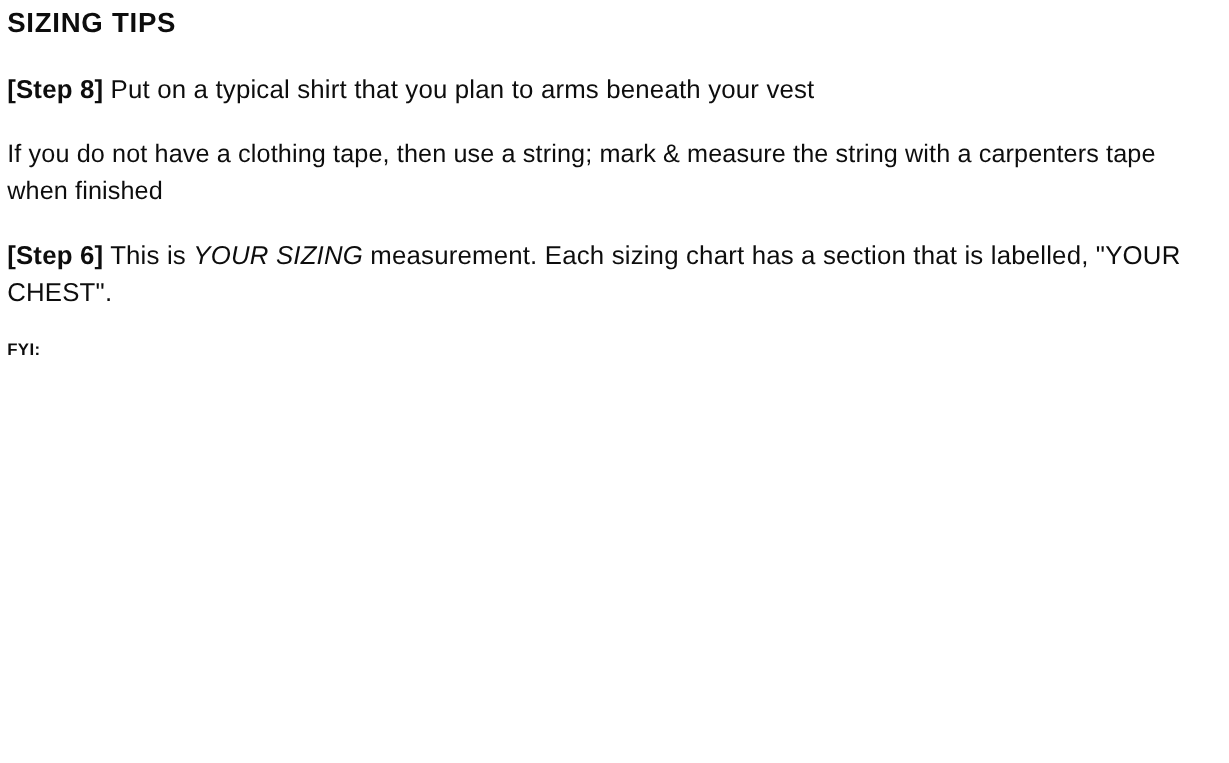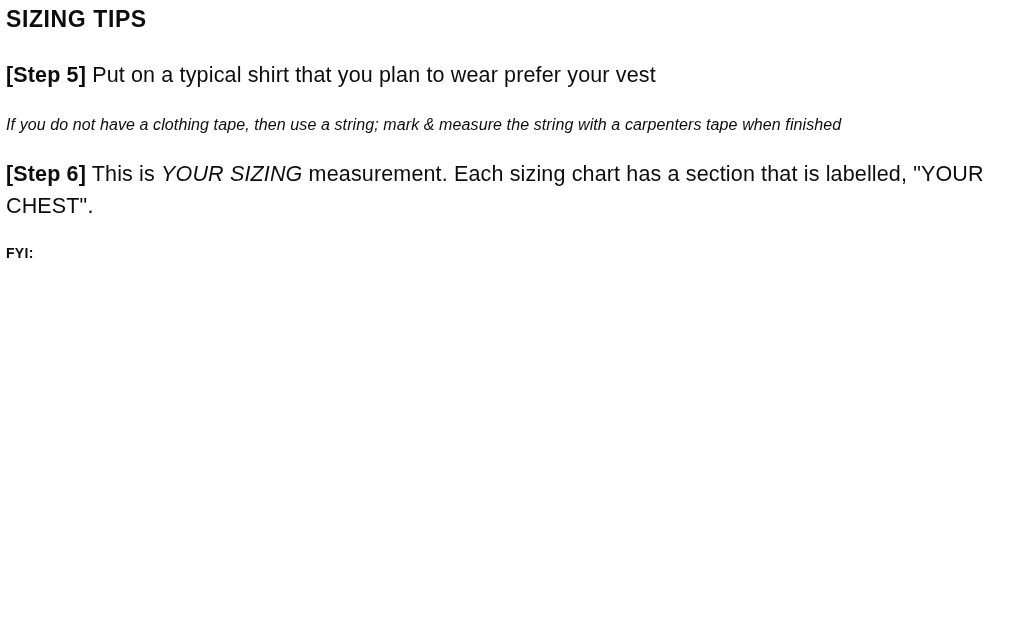--- a/index.html
+++ b/index.html
@@ -33,22 +33,21 @@
     line-height: 1.48;
     letter-spacing: 0.15px;
     margin: 0 0 22px 0;
     max-width: 1010px;
   }
   .para:last-child { margin-bottom: 0; }
   .step-label {
     font-weight: bold;
   }
   .italic-note {
-    font-style: italic;
-    font-size: 16px;
+    font-size: 21px;
     line-height: 1.48;
     letter-spacing: 0.1px;
     margin: 0 0 22px 0;
     max-width: 1010px;
   }
   .emph-caps {
     font-style: italic;
   }
   .fyi-head {
     font-size: 14px;
@@ -65,21 +64,21 @@
   }
 </style>
 </head>
 <body>
 
 <div class="page">
 
   <h1 class="doc-title">SIZING TIPS</h1>
 
   <p class="para">
-    <span class="step-label">[Step 5]</span><span> Put on a typical shirt that you plan to wear prefer your vest</span>
+    <span class="step-label">[Step 8]</span><span> Put on a typical shirt that you plan to arms beneath your vest</span>
   </p>
 
 
   <p class="italic-note">If you do not have a clothing tape, then use a string; mark &amp; measure the string with a carpenters tape when finished</p>
 
   <p class="para">
     <span class="step-label">[Step 6]</span><span> This is </span><span class="emph-caps">YOUR SIZING</span><span> measurement. Each sizing chart has a section that is labelled, "YOUR CHEST".</span>
   </p>
 
   <p class="fyi-head">FYI:</p>

